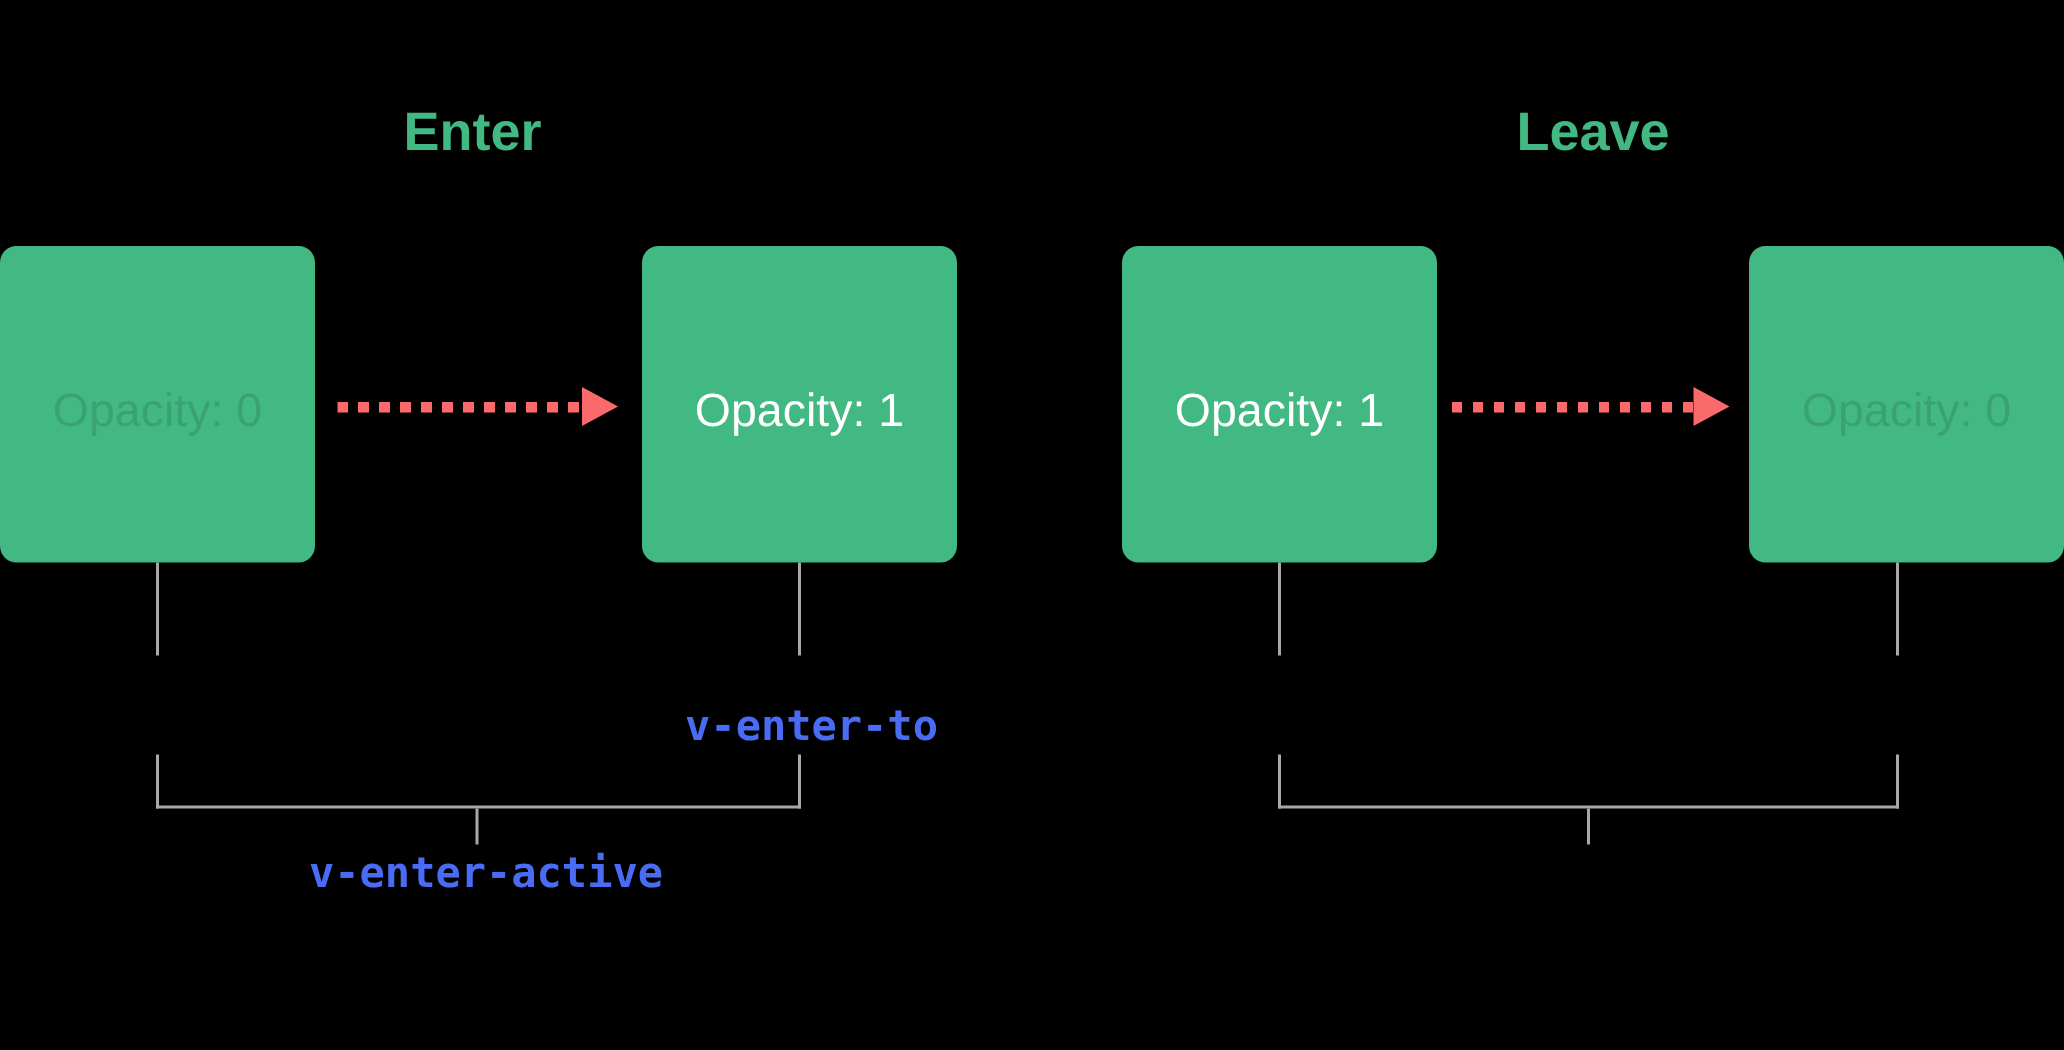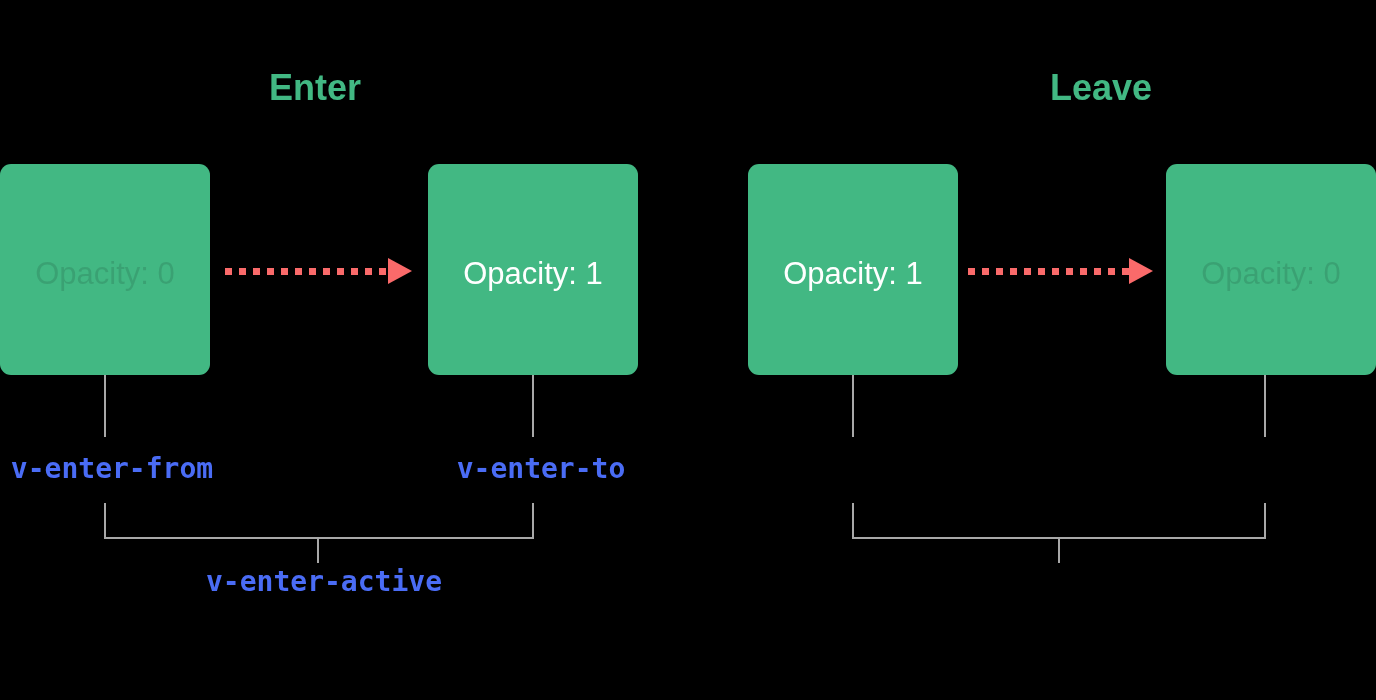--- a/index.html
+++ b/index.html
@@ -96,31 +96,30 @@
   <div class="arrow-dashes" style="left:225px;"></div>
   <div class="arrow-head" style="left:388px;"></div>
 
   <div class="state-box" style="left:428px;">
     <span class="box-label visible-text">Opacity: 1</span>
   </div>
 
   <div class="connector-v" style="left:104px;top:375px;height:62px;"></div>
   <div class="connector-v" style="left:532px;top:375px;height:62px;"></div>
 
-  <div class="class-label" style="left:112px;top:453px;">v-enter-from</div>
-  <div class="class-label" style="left:541px;top:453px;">v-enter-to</div>
+  <div class="class-label" style="left:541px;top:468px;">v-enter-to</div>
 
   <div class="connector-v" style="left:104px;top:503px;height:36px;"></div>
   <div class="connector-v" style="left:532px;top:503px;height:36px;"></div>
   <div class="connector-h" style="left:104px;top:537px;width:430px;"></div>
   <div class="connector-v" style="left:317px;top:539px;height:24px;"></div>
 
   <div class="class-label" style="left:324px;top:566px;">v-enter-active</div>
 
-  <div class="section-title" style="left:1062px;margin-left:39px;">Leave</div>
+  <div class="section-title" style="left:1062px;">Leave</div>
 
   <div class="state-box" style="left:748px;">
     <span class="box-label visible-text">Opacity: 1</span>
   </div>
 
   <div class="arrow-dashes" style="left:968px;"></div>
   <div class="arrow-head" style="left:1129px;"></div>
 
   <div class="state-box" style="left:1166px;">
     <span class="box-label faded-text">Opacity: 0</span>

